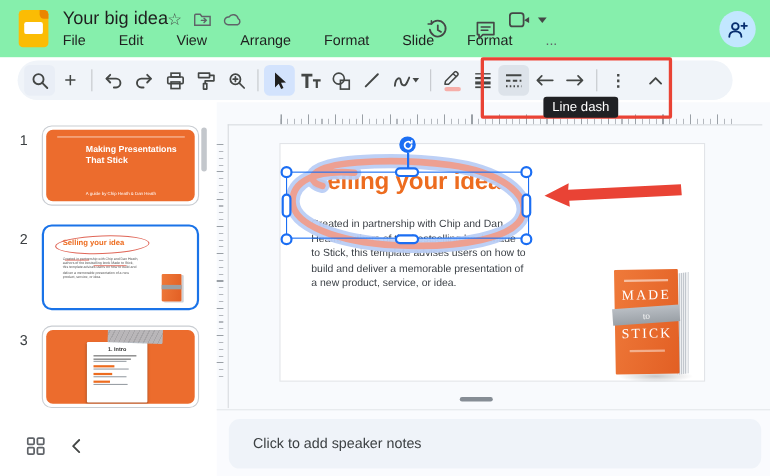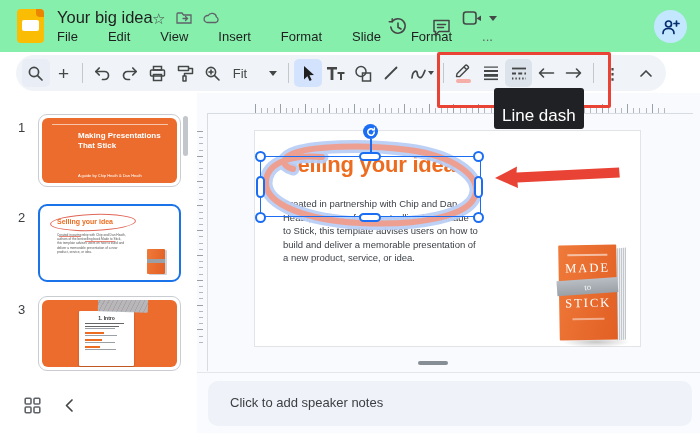--- a/index.html
+++ b/index.html
@@ -31,21 +31,21 @@
   .toolbar { position:absolute; left:16px; top:55px; width:650px; height:36px; background:#F0F4F9; border-radius:20px; display:flex; align-items:center; padding:0 6px; }
   .tbtn { width:28px; height:28px; display:flex; flex-direction:column; align-items:center; justify-content:center; border-radius:5px; color:#444746; position:relative; }
   .tbtn.active { background:#D3E3FD; }
   .tbtn.seldash { background:#DDE3EA; }
   .tdiv { width:1px; height:20px; background:#c4c7cb; margin:0 5px; }
   .fit { display:flex; align-items:center; gap:8px; padding:0 6px; font-size:13px; color:#444746; height:28px; }
   .glyph { font-size:16px; color:#444746; line-height:1; }
   .under-bar { width:15px; height:4px; border-radius:2px; background:#F6AEA9; margin-top:1px; }
   .mini-caret { width:0;height:0;border-left:3.5px solid transparent;border-right:3.5px solid transparent;border-top:4px solid #444746; margin-left:1px; }
   .highlight-box { position:absolute; left:437px; top:52px; width:174px; height:56px; border:3px solid #E94335; border-radius:2px; z-index:50; pointer-events:none; }
-  .tooltip { position:absolute; left:494px; top:88px; background:#202124; color:#fff; font-size:17px; padding:18px 8px 3px; border-radius:3px; z-index:60; white-space:nowrap; }
+  .tooltip { position:absolute; left:494px; top:88px; background:#202124; color:#fff; font-size:12px; padding:2px 8px 3px; border-radius:3px; z-index:60; white-space:nowrap; }
 
   
   .filmstrip { position:absolute; left:0; top:93px; width:197px; height:340px; background:#fff; }
   .thumb-num { position:absolute; left:18px; font-size:13px; color:#3c4043; }
   .thumb { position:absolute; left:38px; width:143px; background:#fff; border:1px solid #c9cdd2; border-radius:9px; padding:3px; }
   .thumb.selected { border:2px solid #1A73E8; }
   .thumb-fill { width:100%; height:100%; border-radius:6px; position:relative; overflow:hidden; }
   .orange-fill { background:#EC6C2D; }
   .t1-line { position:absolute; left:10px; top:6px; width:116px; height:1px; background:rgba(255,255,255,.6); }
   .t1-title { position:absolute; left:36px; top:13px; width:84px; color:#fff; font-weight:bold; font-size:8px; line-height:9.5px; }
@@ -127,21 +127,21 @@
       <span>
         <svg width="17" height="13" viewBox="0 0 17 13" fill="none" stroke="#5f6368" stroke-width="1.3">
             <path d="M4.5 11.5 a3.5 3.5 0 1 1 .6-6.96 A4.6 4.6 0 0 1 13.5 6 a3 3 0 0 1 -.5 5.5 z" stroke-linejoin="round"></path>
           </svg>
       </span>
     </div>
     <div class="menu-row">
       <span>File</span>
       <span>Edit</span>
       <span>View</span>
-      <span>Insert</span>
+      <span>Arrange</span>
       <span>Format</span>
       <span>Slide</span>
       <span>Format</span>
       <span style="color:#5f6368;">...</span>
     </div>
 
     <div class="circle-btn hist">
       <svg width="20" height="20" viewBox="0 0 20 20" fill="none" stroke="#444746" stroke-width="1.6" stroke-linecap="round">
         <path d="M4.2 4.6 A7.2 7.2 0 1 1 2.8 10"></path>
           <path d="M4.2 1.8 v3 h-3" stroke-width="1.4"></path>
@@ -208,24 +208,20 @@
           <path d="M11.5 3.5 h4 v5 h-8 v2.5"></path>
           <rect x="6" y="11" width="3" height="5"></rect>
         </svg>
     </div>
     <div class="tbtn">
       <svg width="17" height="17" viewBox="0 0 17 17" fill="none" stroke="#444746" stroke-width="1.6" stroke-linecap="round">
           <circle cx="7" cy="7" r="4.6"></circle>
           <path d="M10.6 10.6 L15 15"></path>
           <path d="M5 7 h4 M7 5 v4"></path>
         </svg>
-    </div>
-    <div class="fit">
-      <span>Fit</span>
-      <span class="caret" style="margin-left:14px;"></span>
     </div>
     <div class="tdiv"></div>
     <div class="tbtn active">
       <svg width="16" height="17" viewBox="0 0 16 17" fill="#1f1f1f">
           <path d="M4 1 L4 14.5 L7.4 11.2 L9.6 16 L11.7 15 L9.5 10.3 L14 10 Z"></path>
         </svg>
     </div>
     <div class="tbtn">
       <svg width="19" height="15" viewBox="0 0 19 15" fill="#444746">
           <path d="M1 1 h10 v2.6 h-3.6 V14 H4.6 V3.6 H1 z"></path>

